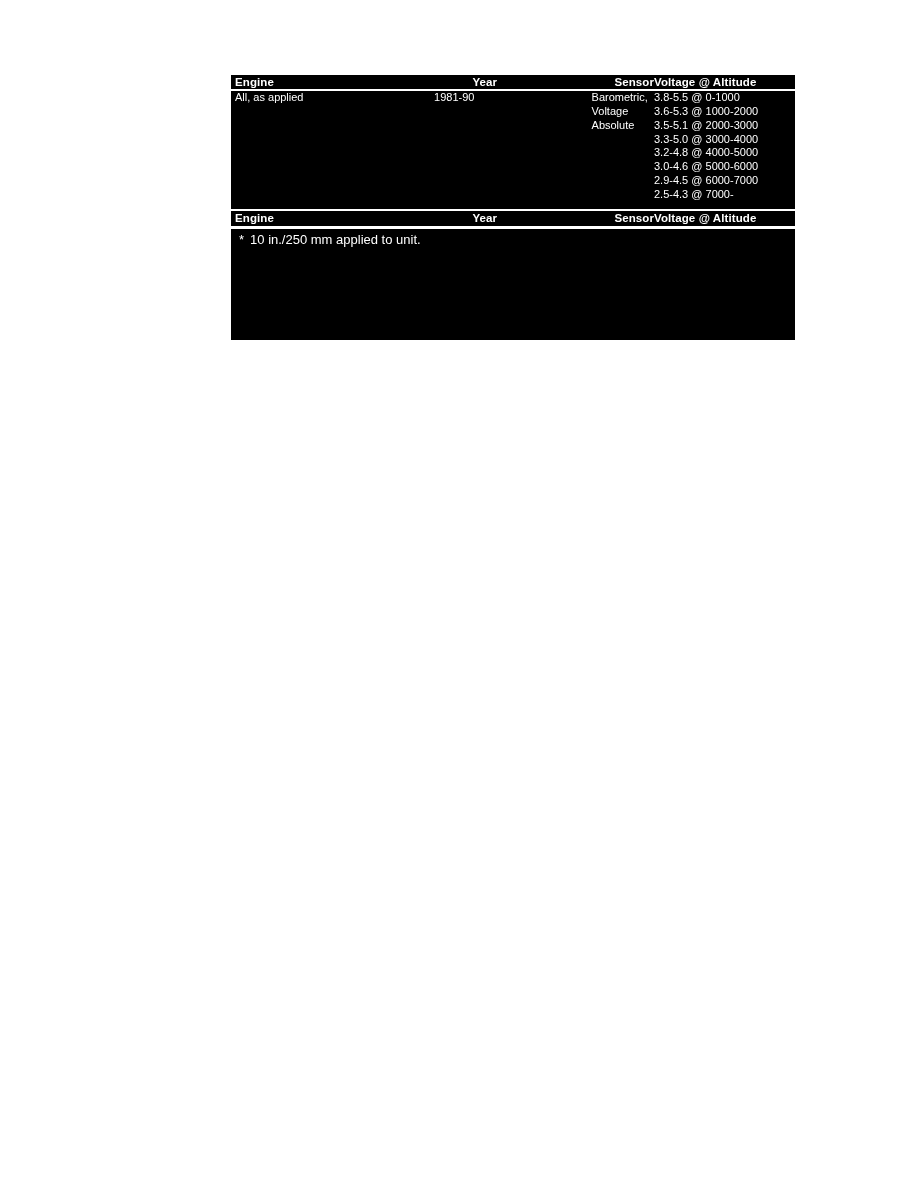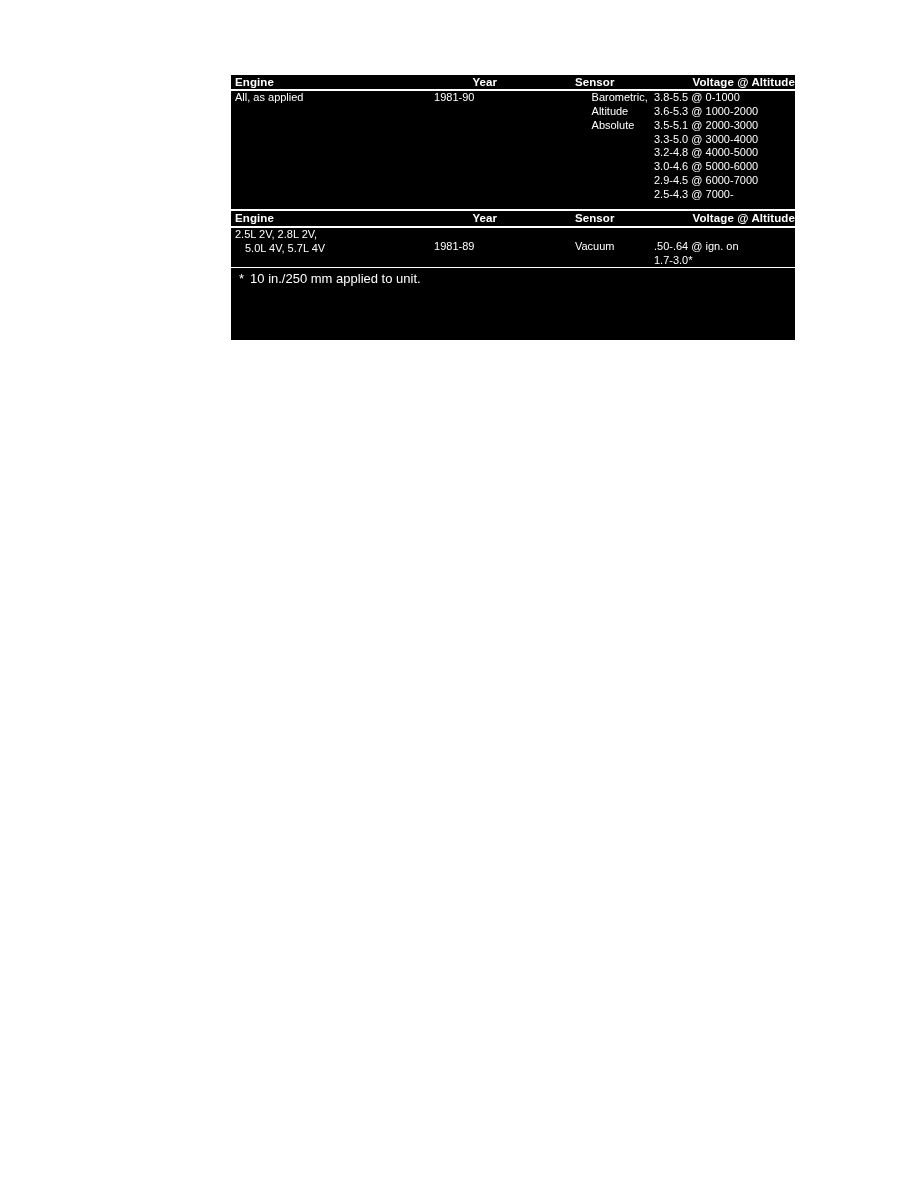--- a/index.html
+++ b/index.html
@@ -57,22 +57,22 @@
   }
 
   .rule-thin {
     height: 1px;
     background: #ffffff;
     width: 100%;
   }
 
   .col-engine { width: 36%; text-align: left; padding-left: 4px !important; }
   .col-year   { width: 18%; }
-  .col-sensor { width: 21%; text-align: center; }
-  .col-volt   { width: 25%; text-align: right; }
+  .col-sensor { width: 21%; text-align: right; }
+  .col-volt   { width: 25%; text-align: left; }
 
   .cell-engine { text-align: left; padding-left: 4px !important; }
   .cell-year   { }
   .cell-sensor { text-align: left; padding-left: 8px !important; }
   .cell-volt   { text-align: left; }
 
   .volt-list div { white-space: nowrap; }
   .sensor-list div { white-space: nowrap; padding-left: 48px; }
 
   .engine-lines div:nth-child(2) { padding-left: 10px; }
@@ -121,21 +121,21 @@
       <td colspan="4">
             <div class="rule"></div>
           </td>
     </tr>
     <tr>
       <td class="cell-engine">All, as applied</td>
       <td class="cell-year">1981-90</td>
       <td class="cell-sensor">
         <div class="sensor-list">
           <div>Barometric,</div>
-          <div>Altitude</div>
+          <div>Voltage</div>
           <div>Absolute</div>
         </div>
       </td>
       <td class="cell-volt">
         <div class="volt-list">
           <div>3.8-5.5 @ 0-1000</div>
           <div>3.6-5.3 @ 1000-2000</div>
           <div>3.5-5.1 @ 2000-3000</div>
           <div>3.3-5.0 @ 3000-4000</div>
           <div>3.2-4.8 @ 4000-5000</div>
@@ -171,34 +171,20 @@
       <th class="col-year">Year</th>
       <th class="col-sensor">Sensor</th>
       <th class="col-volt">Voltage @ Altitude</th>
     </tr>
     <tr>
       <td colspan="4">
             <div class="rule"></div>
           </td>
     </tr>
     <tr>
-      <td class="cell-engine">
-        <div class="engine-lines">
-          <div>2.5L 2V, 2.8L 2V,</div>
-          <div>5.0L 4V, 5.7L 4V</div>
-        </div>
-      </td>
-      <td class="cell-year">1981-89</td>
-      <td class="cell-sensor" style="text-align:center;padding-left:0 !important;">Vacuum</td>
-      <td class="cell-volt">
-        <span class="v-sub">.50-.64 @ ign. on</span>
-        <span class="v-sub">1.7-3.0*</span>
-      </td>
-    </tr>
-    <tr>
       <td colspan="4">
             <div class="rule-thin"></div>
           </td>
     </tr>
     <tr>
       <td colspan="4">
         <div class="footnote">
           <span class="star">*</span><span>10 in./250 mm applied to unit.</span>
         </div>
       </td>

